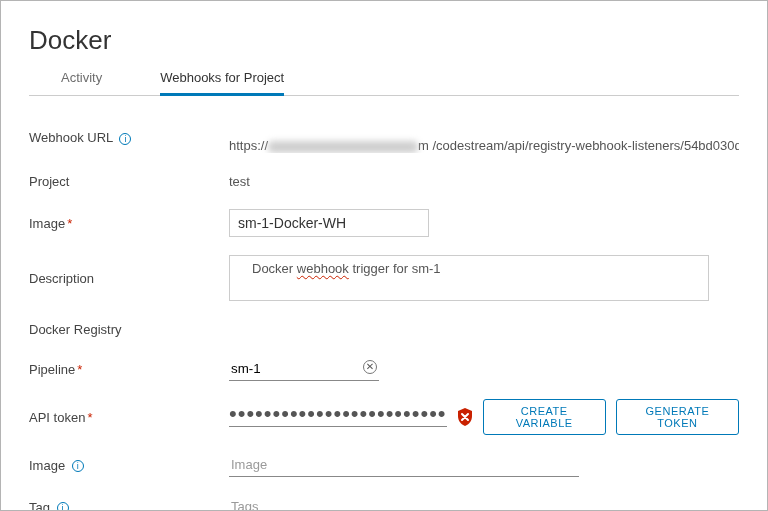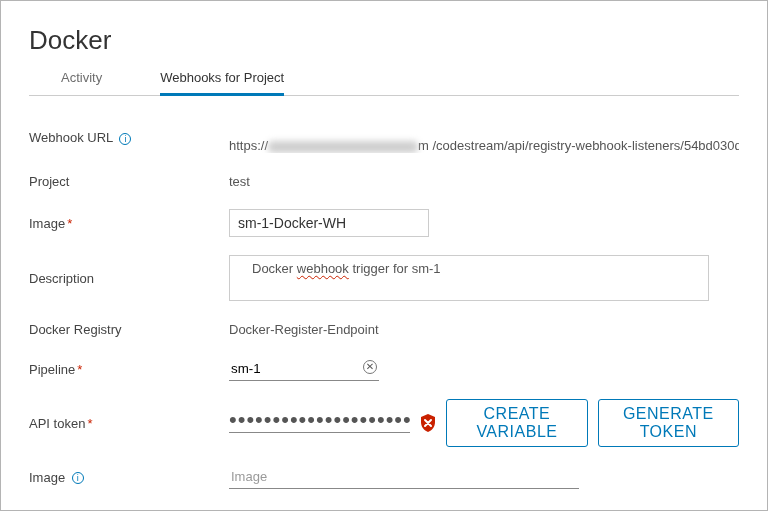--- a/index.html
+++ b/index.html
@@ -139,21 +139,21 @@
   .shield-icon {
     width: 16px; height: 18px;
     position: relative;
   }
   .shield-icon svg { display: block; }
   .btn-outline {
     border: 1px solid #0079b8;
     color: #0079b8;
     background: #fff;
     padding: 5px 12px;
-    font-size: 16px;
+    font-size: 11px;
     letter-spacing: 0.5px;
     cursor: pointer;
     border-radius: 3px;
   }
   .ph-underline {
     border: none;
     border-bottom: 1px solid #888;
     background: transparent;
     width: 350px;
     padding: 4px 2px;
@@ -206,21 +206,20 @@
 
   <div class="form-row">
     <div class="label">Description</div>
     <div class="value">
       <div class="text desc-input" contenteditable="true" style="padding: 5px 22px;"><span>Docker </span><span class="spellwave">webhook</span><span> trigger for sm-1</span></div>
     </div>
   </div>
 
   <div class="form-row">
     <div class="label">Docker Registry</div>
-    <div class="value static">Docker-Register-Endpoint</div>
   </div>
 
   <div class="form-row">
     <div class="label">
       <span>Pipeline</span><span class="req">*</span>
     </div>
     <div class="value">
       <span class="pipeline-wrap">
         <input class="underline-field" type="text" value="sm-1" style="">
         <span class="clear-x">✕</span>

